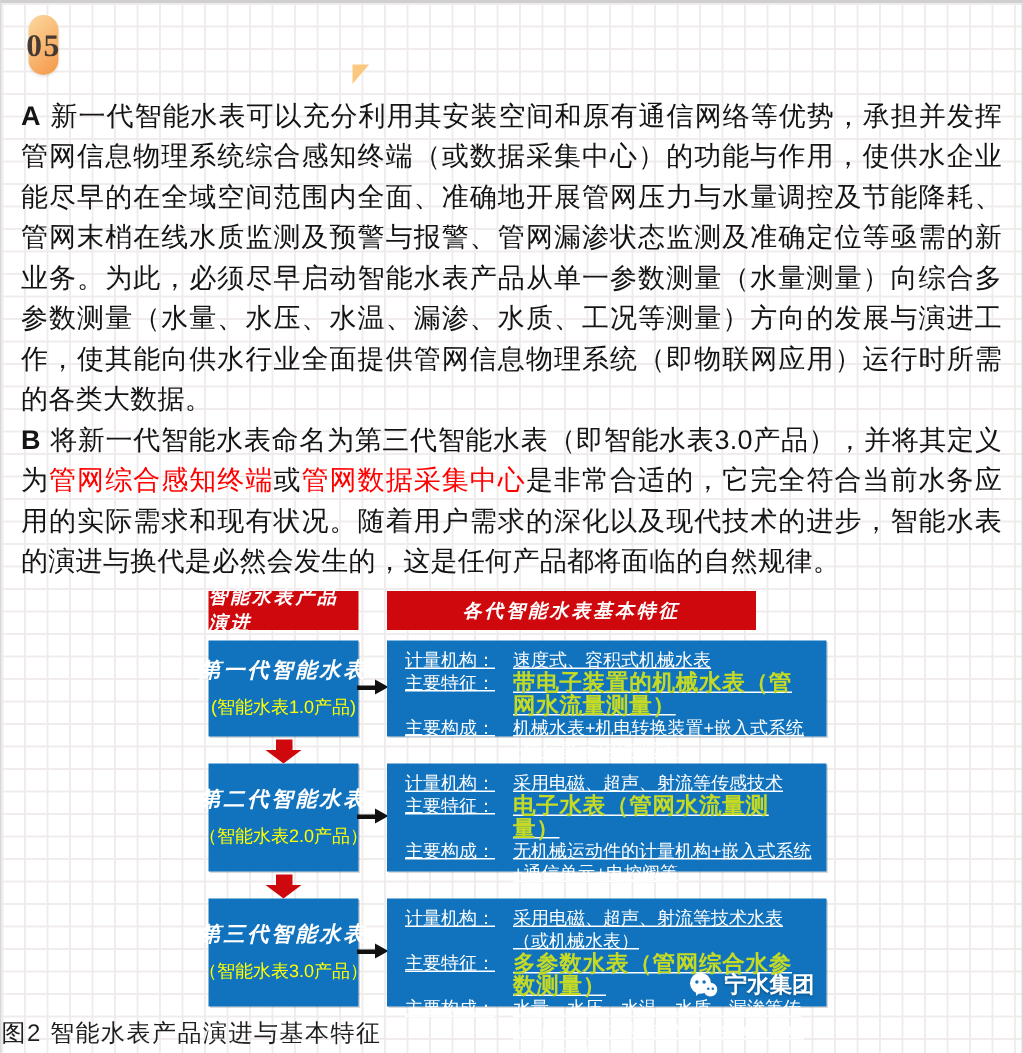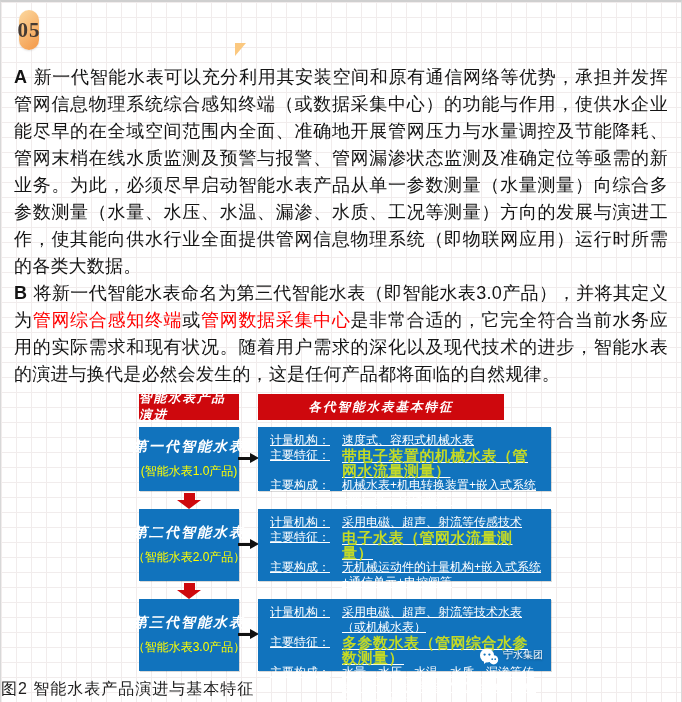--- a/index.html
+++ b/index.html
@@ -91,22 +91,22 @@
   .red-arrow{position:absolute;left:176px;width:24px;}
   .ra1{top:100px;}
   .ra2{top:190px;}
   .red-arrow .stem{width:11px;height:7px;background:var(--header_red,#ce080d);margin:0 auto;}
   .red-arrow .head{
     width:0;height:0;margin:0 auto;
     border-left:12px solid transparent;border-right:12px solid transparent;
     border-top:9px solid var(--header_red,#ce080d);
   }
   .watermark{
-    position:absolute;right:8px;bottom:5px;display:flex;align-items:flex-start;gap:4px;
-    color:#fff;font-weight:normal;font-size:10px;text-shadow:0 1px 2px rgba(0,0,0,.35);
+    position:absolute;right:8px;bottom:5px;display:flex;align-items:center;gap:4px;
+    color:#fff;font-weight:bold;font-size:15px;text-shadow:0 1px 2px rgba(0,0,0,.35);
   }
   
   .caption{
     position:absolute;left:0;top:677px;width:100%;text-align:left;
     font-size:16px;color:#1e1e1e;letter-spacing:1px;
   }
 </style>
 </head>
 <body>
 

